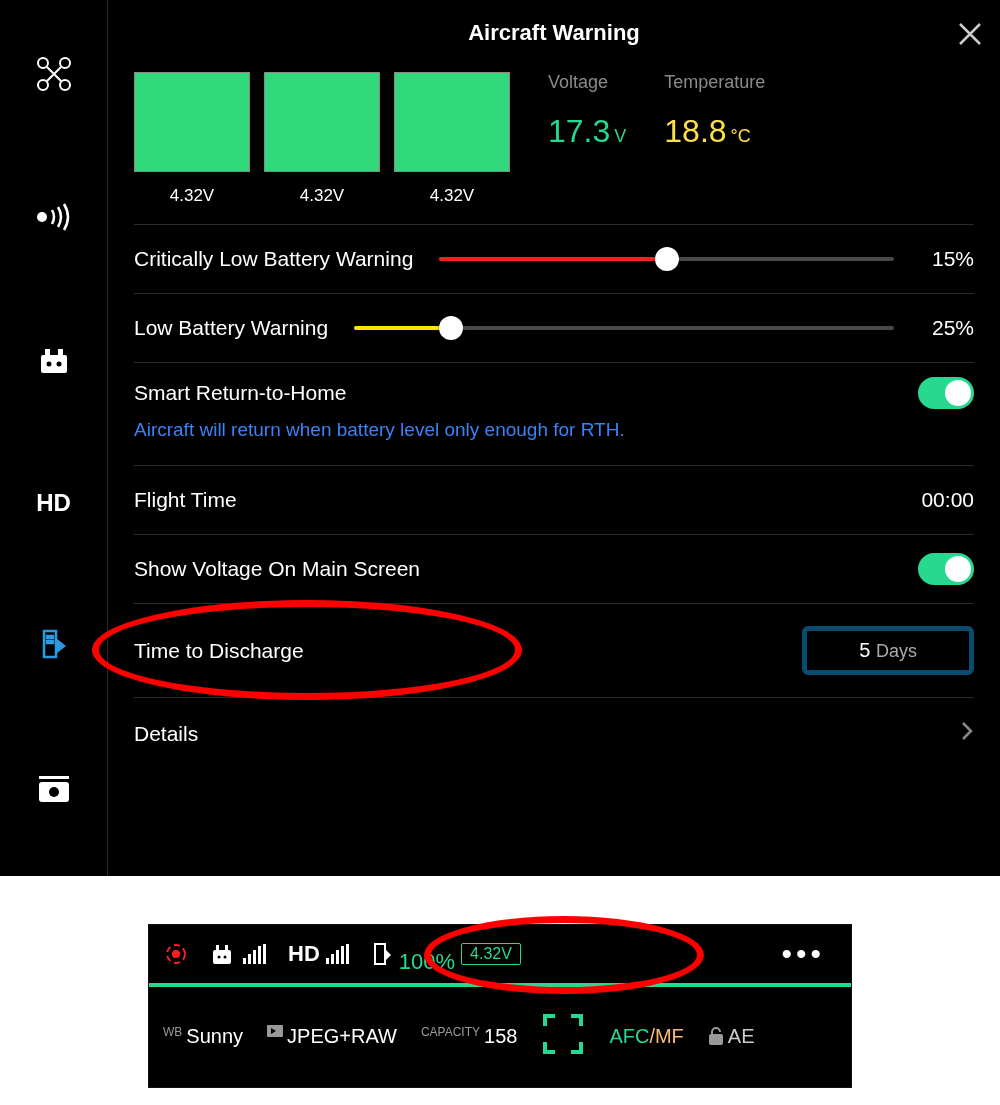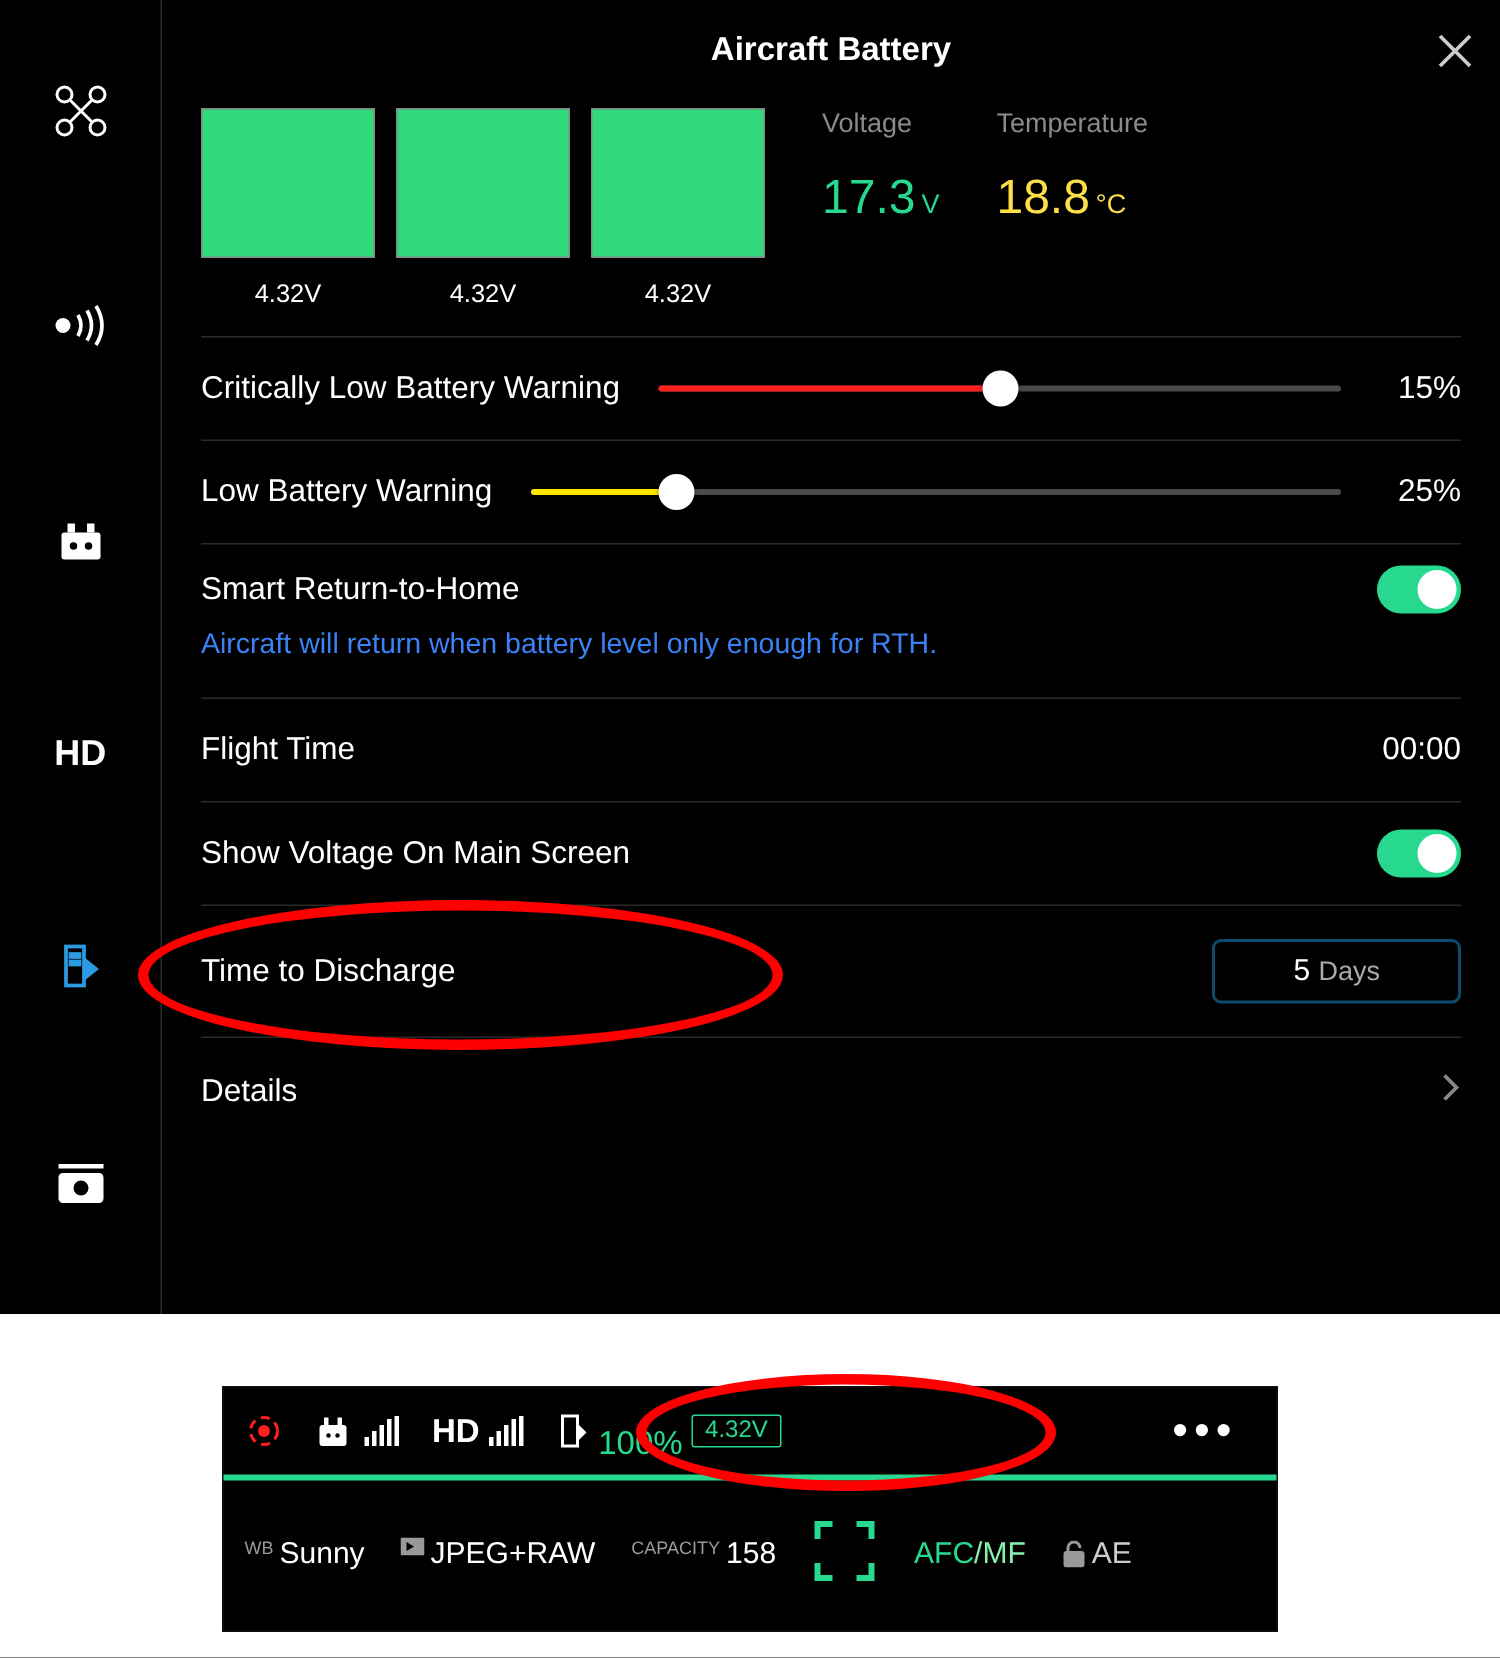--- a/index.html
+++ b/index.html
@@ -150,21 +150,21 @@
     background: #fff;
     border-radius: 50%;
   }
   .row-sub {
     color: #3b82f6;
     font-size: 19px;
     margin-top: 14px;
   }
   .row-right { margin-left: auto; color: #fff; font-size: 21px; }
   .discharge-box {
-    border: 2px solid #0c4a6e;
+    border: 5px solid #0c4a6e;
     border-radius: 6px;
     padding: 8px 52px;
     color: #fff;
     font-size: 20px;
     background: #000;
     cursor: pointer;
   }
   .discharge-box .unit { color: #aaa; font-size: 18px; }
   .chevron { color: #888; }
   .red-oval-1 {
@@ -212,21 +212,21 @@
     display: flex;
     align-items: center;
     height: 98px;
     gap: 24px;
     padding: 0 14px;
   }
   .hud-col { display: flex; flex-direction: row; gap: 4px; }
   .hud-small { color: #9a9a9a; font-size: 12px; text-transform: uppercase; }
   .hud-val { color: #fff; font-size: 20px; }
   .afc { color: #26d98f; font-size: 20px; }
-  .mf { color: #86efac; font-size: 20px; }
+  .mf { color: #fdba74; font-size: 20px; }
   .ae { color: #ccc; font-size: 20px; display: flex; align-items: center; gap: 4px; }
   .red-oval-2 {
     position: absolute;
     left: 424px;
     top: 916px;
     width: 280px;
     height: 78px;
     border: 7px solid #ff0000;
     border-radius: 50%;
     pointer-events: none;
@@ -277,21 +277,21 @@
     <div class="sidebar-item">
       <svg width="34" height="30" viewBox="0 0 34 30" fill="#fff">
         <rect x="2" y="8" width="30" height="20" rx="3"></rect>
         <rect x="2" y="2" width="30" height="3"></rect>
         <circle cx="17" cy="18" r="5" fill="#000"></circle>
       </svg>
     </div>
   </div>
 
   <div class="main">
-    <div class="title">Aircraft Battery</div>
+    <div class="title">Aircraft Warning</div>
     <div class="close-btn">
       <svg width="32" height="32" viewBox="0 0 32 32" stroke="#ccc" stroke-width="2.5">
         <path d="M6 6 L26 26 M26 6 L6 26"></path>
       </svg>
     </div>
 
     <div class="cells-row">
       <div class="cell">
         <div class="cell-box"></div>
         <div class="cell-label">4.32V</div>

